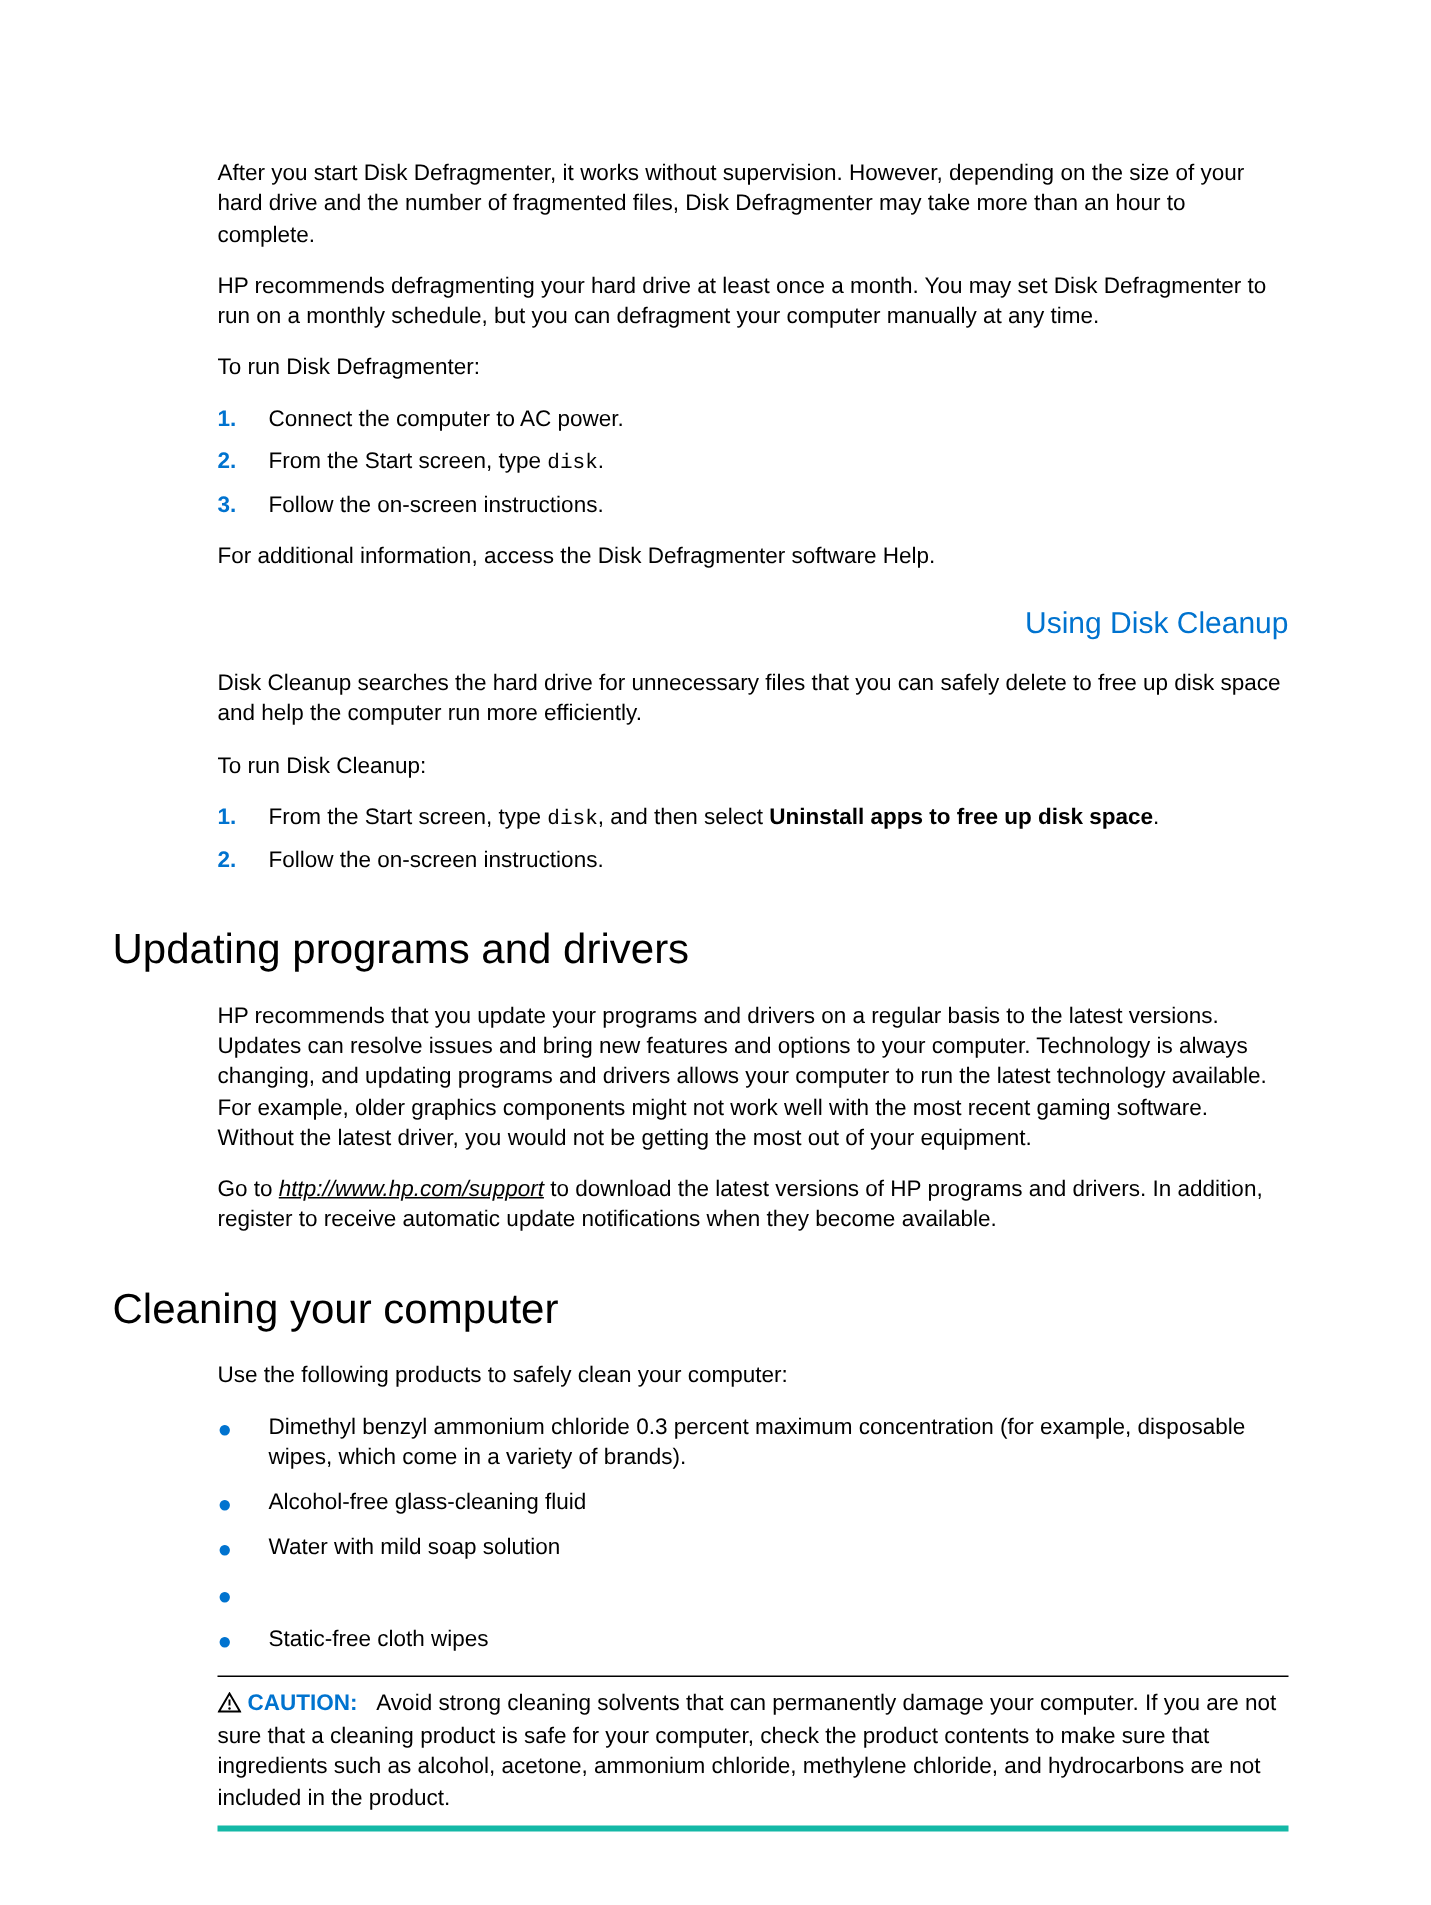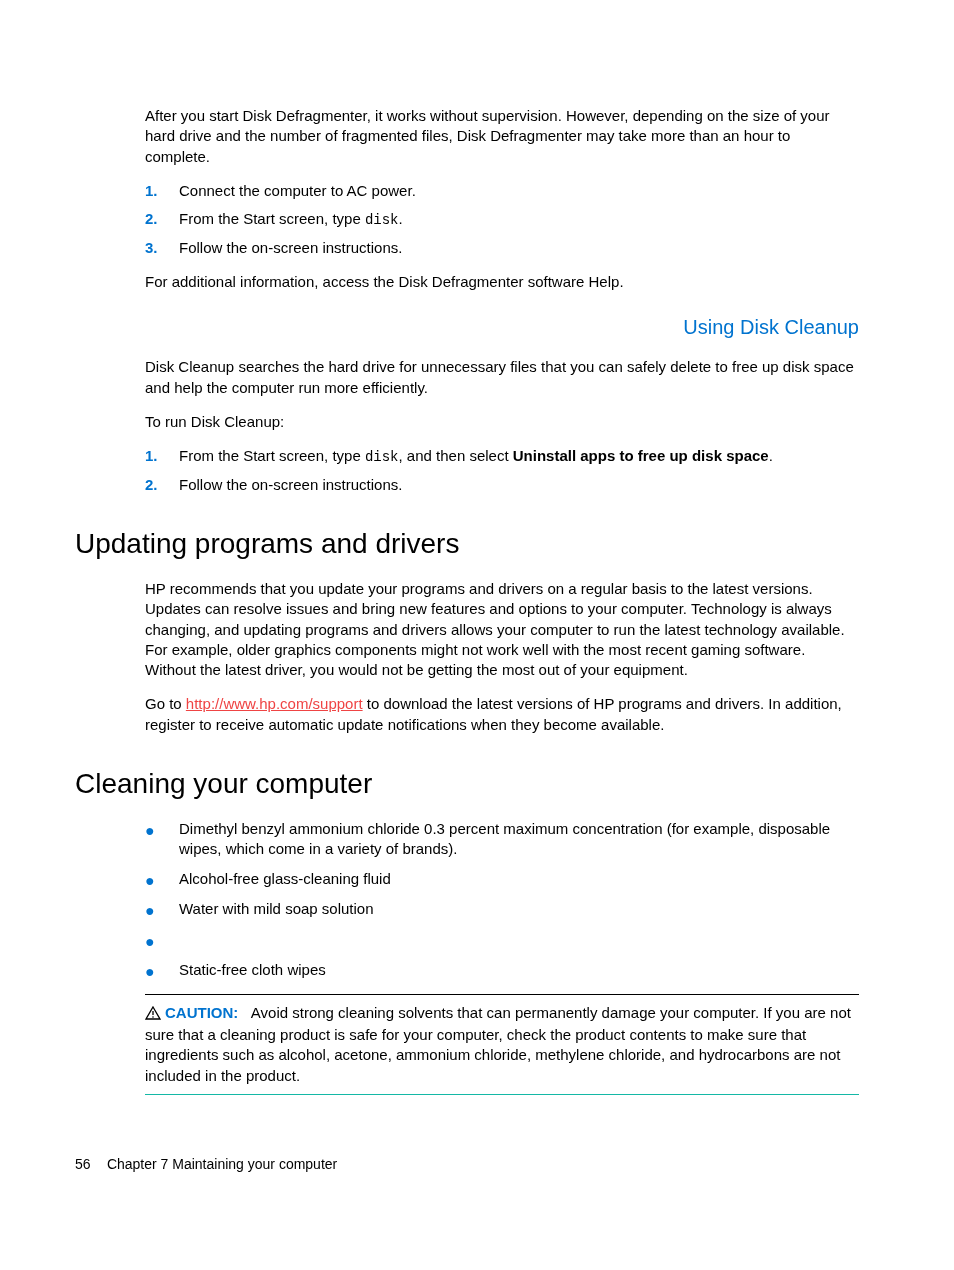--- a/index.html
+++ b/index.html
@@ -38,44 +38,46 @@
   ul li { display: flex; margin: 10px 0; }
   ul li .bullet {
     color: #0073cf;
     min-width: 34px;
     font-size: 16px;
     line-height: 1;
     padding-top: 4px;
   }
   .mono { font-family: "Courier New", monospace; font-size: 14px; }
   .bold { font-weight: bold; text-align: right; }
-  a { color: #ef4444; text-decoration: underline; }
+  a { color: #000000; text-decoration: underline; font-style: italic; }
   .caution-box {
     border-top: 1px solid #000;
-    border-bottom: 1px solid #14b8a6;
+    border-bottom: 4px solid #14b8a6;
     padding: 8px 0;
     margin-top: 6px;
   }
   .caution-label { color: #0073cf; font-weight: bold; }
   .warn-icon {
     display: inline-block;
     vertical-align: -2px;
     margin-right: 4px;
   }
   .footer {
     margin-top: 60px;
     font-size: 14px;
   }
   .footer .pagenum { display: inline-block; min-width: 28px; }
 </style>
 </head>
 <body>
 
 <div class="content">
   <p>After you start Disk Defragmenter, it works without supervision. However, depending on the size of your hard drive and the number of fragmented files, Disk Defragmenter may take more than an hour to complete.</p>
+  <p>HP recommends defragmenting your hard drive at least once a month. You may set Disk Defragmenter to run on a monthly schedule, but you can defragment your computer manually at any time.</p>
+  <p>To run Disk Defragmenter:</p>
   <ol>
     <li>
         <span class="num">1.</span>
         <span>Connect the computer to AC power.</span>
       </li>
     <li>
         <span class="num">2.</span>
         <span><span>From the Start screen, type </span><span class="mono">disk</span><span>.</span></span>
       </li>
     <li>
@@ -103,20 +105,21 @@
 </div>
 
 <h1>Updating programs and drivers</h1>
 <div class="content">
   <p>HP recommends that you update your programs and drivers on a regular basis to the latest versions. Updates can resolve issues and bring new features and options to your computer. Technology is always changing, and updating programs and drivers allows your computer to run the latest technology available. For example, older graphics components might not work well with the most recent gaming software. Without the latest driver, you would not be getting the most out of your equipment.</p>
   <p><span>Go to </span><a>http://www.hp.com/support</a><span> to download the latest versions of HP programs and drivers. In addition, register to receive automatic update notifications when they become available.</span></p>
 </div>
 
 <h1>Cleaning your computer</h1>
 <div class="content">
+  <p>Use the following products to safely clean your computer:</p>
   <ul>
     <li>
         <span class="bullet">●</span>
         <span>Dimethyl benzyl ammonium chloride 0.3 percent maximum concentration (for example, disposable wipes, which come in a variety of brands).</span>
       </li>
     <li>
         <span class="bullet">●</span>
         <span>Alcohol-free glass-cleaning fluid</span>
       </li>
     <li>

